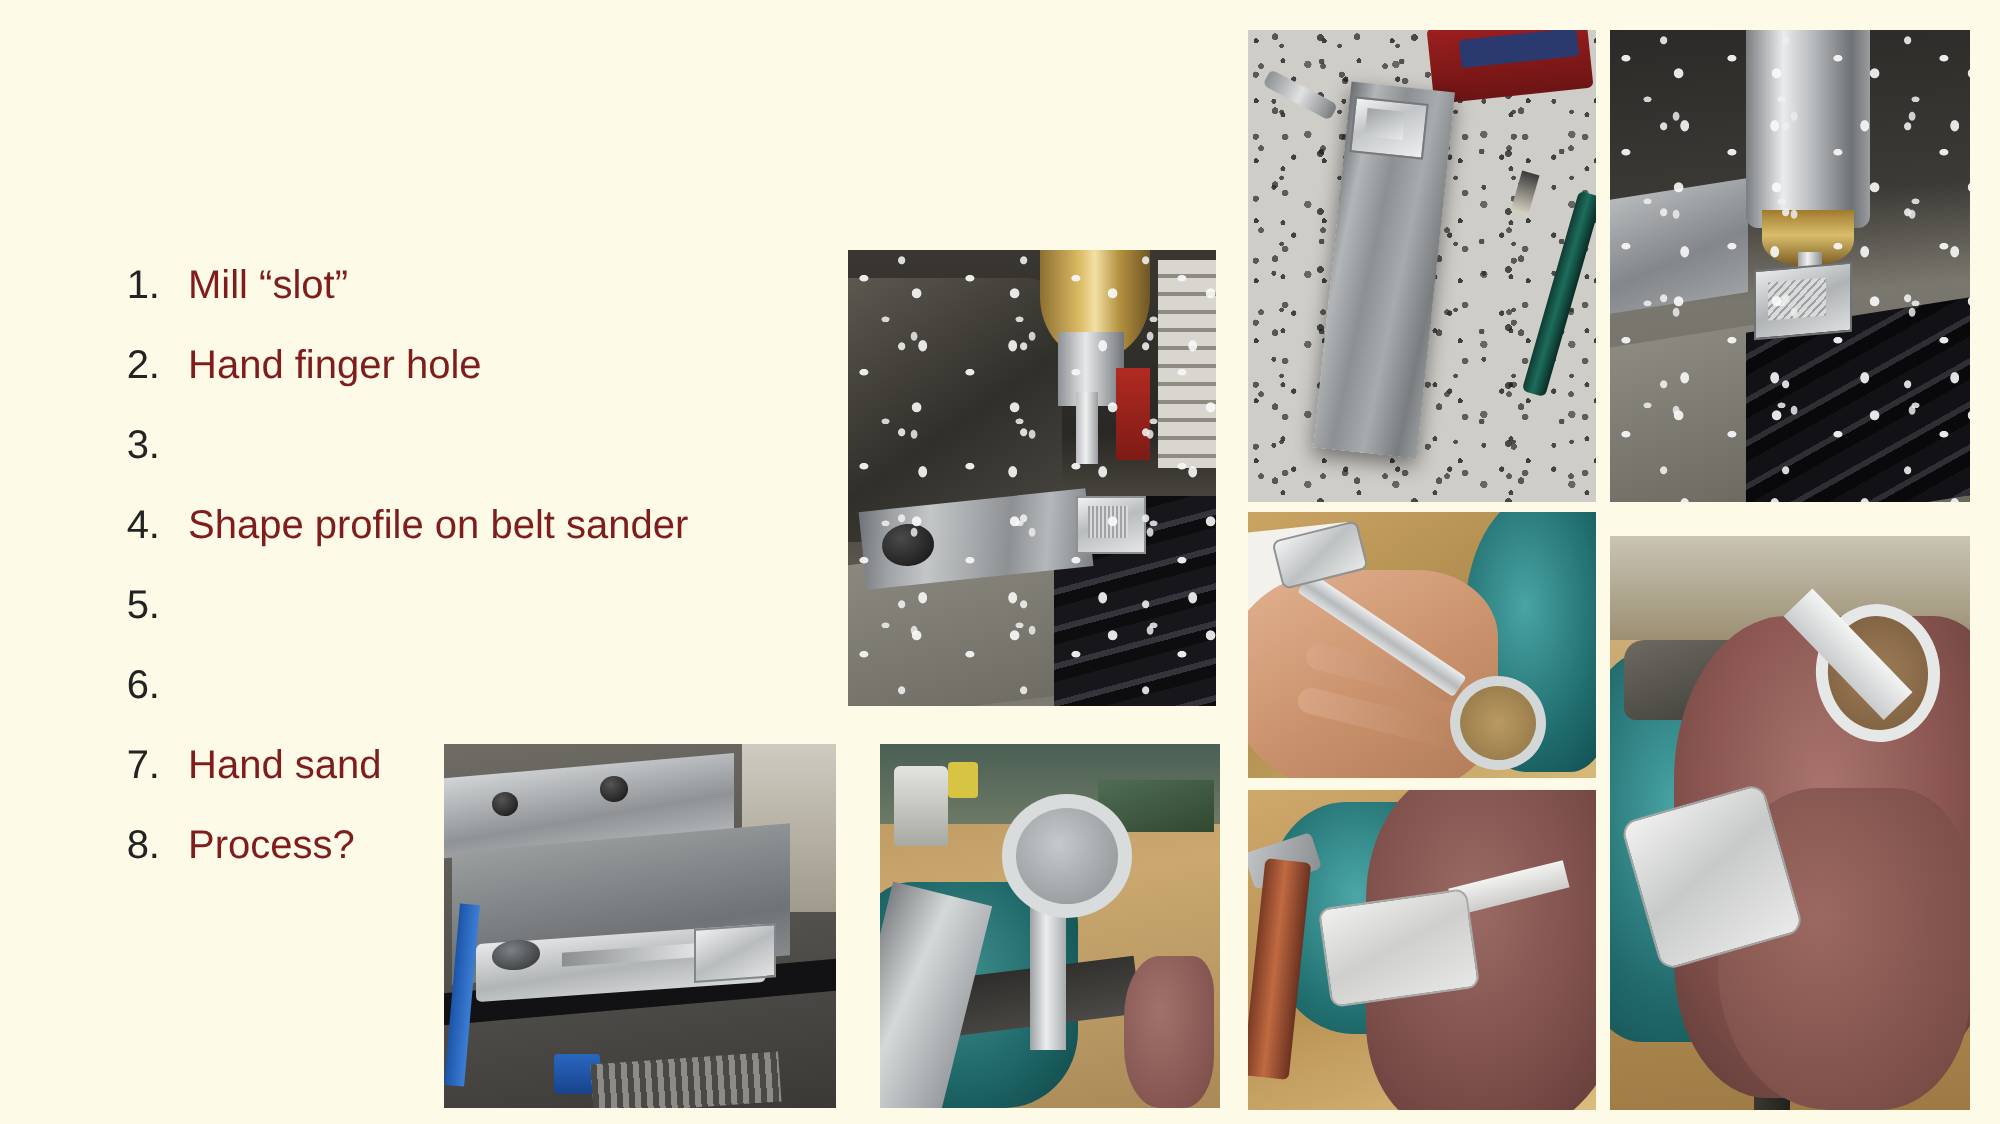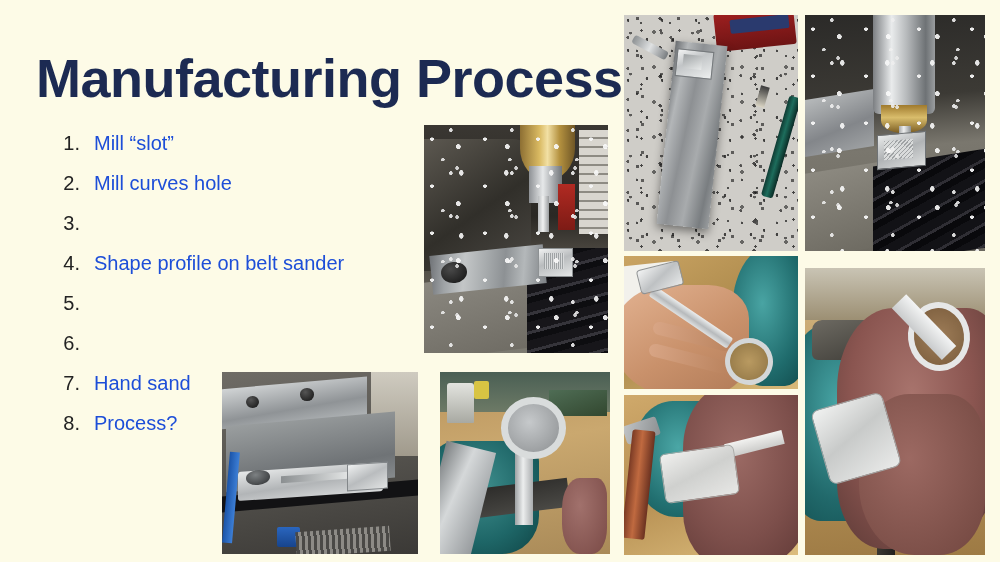--- a/index.html
+++ b/index.html
@@ -19,21 +19,21 @@
     color:#1C2A52;
     font-family:"Liberation Sans", sans-serif;
     white-space:nowrap;
   }
 
   
   .steps{position:absolute;left:34px;top:132px;width:400px;}
   .step{display:flex;align-items:baseline;height:40px;}
   .step-num{width:46px;flex:0 0 46px;text-align:right;
     font-size:20px;color:#232323;}
-  .step-txt{margin-left:14px;font-size:20px;color:#1d4ed8;
+  .step-txt{margin-left:14px;font-size:20px;color:#7f1d1d;
     white-space:nowrap;}
 
   
   .photo{position:absolute;overflow:hidden;background:#8a8a8a;}
 
   
   .speckle{
     position:absolute;inset:0;
     background-image:
       radial-gradient(circle at 12% 18%, rgba(20,20,20,.85) 0 1.2px, transparent 1.3px),
@@ -300,30 +300,29 @@
      background:radial-gradient(circle at 42% 38%,#c6c9cb,#8c8f91);}
   #p-ring .rag{position:absolute;right:2%;bottom:0;width:26%;height:42%;
      background:radial-gradient(ellipse at 40% 36%,#a1716c,#7a4a46);
      border-radius:40% 24% 34% 40%;}
 </style>
 </head>
 <body>
 
 <div class="slide">
 
-  <div class="title">Manufacturing Process</div>
 
   <div class="steps">
     <div class="step">
       <span class="step-num">1.</span>
       <span class="step-txt">Mill “slot”</span>
     </div>
     <div class="step">
       <span class="step-num">2.</span>
-      <span class="step-txt">Mill curves hole</span>
+      <span class="step-txt">Hand finger hole</span>
     </div>
     <div class="step">
       <span class="step-num">3.</span>
     </div>
     <div class="step">
       <span class="step-num">4.</span>
       <span class="step-txt">Shape profile on belt sander</span>
     </div>
     <div class="step">
       <span class="step-num">5.</span>

